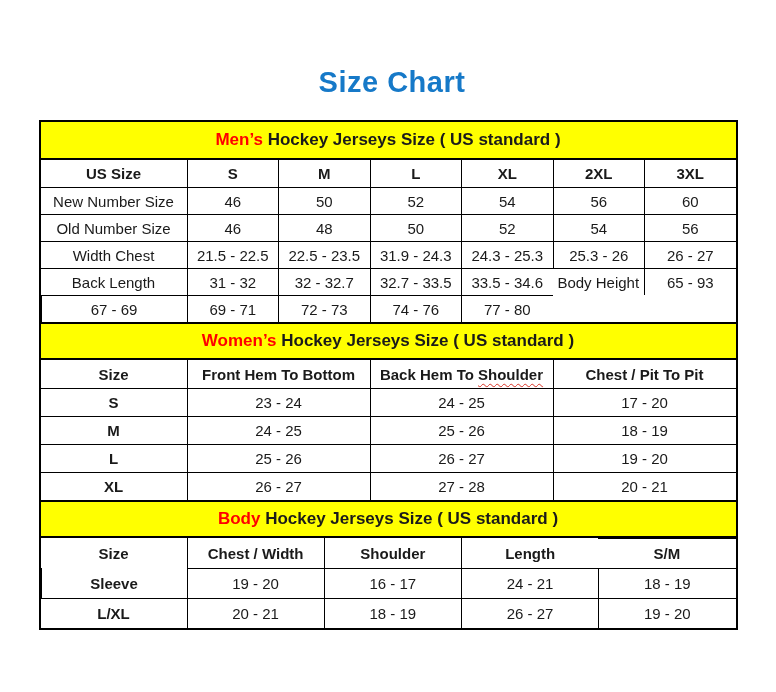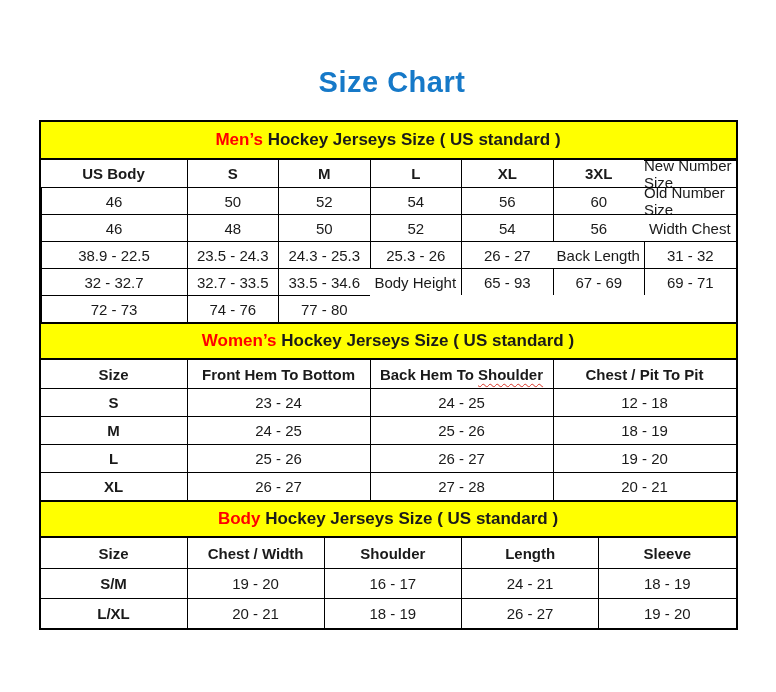--- a/index.html
+++ b/index.html
@@ -65,43 +65,45 @@
   }
 </style>
 </head>
 <body>
 
 <div class="page">
   <h1 class="title">Size Chart</h1>
   <div class="table-wrap" id="size-tables">
       <div class="section-banner"><span class="banner-highlight">Men’s</span><span class="banner-rest"> Hockey Jerseys Size ( US standard )</span></div>
       <div class="grid grid-mens">
-        <div class="cell header-cell col0"><span>US Body</span></div>
+        <div class="cell header-cell col0"><span>US Size</span></div>
         <div class="cell header-cell"><span>S</span></div>
         <div class="cell header-cell"><span>M</span></div>
         <div class="cell header-cell"><span>L</span></div>
         <div class="cell header-cell"><span>XL</span></div>
+        <div class="cell header-cell"><span>2XL</span></div>
         <div class="cell header-cell"><span>3XL</span></div>
         <div class="cell row-label col0">New Number Size</div>
         <div class="cell value">46</div>
         <div class="cell value">50</div>
         <div class="cell value">52</div>
         <div class="cell value">54</div>
         <div class="cell value">56</div>
         <div class="cell value">60</div>
         <div class="cell row-label col0">Old Number Size</div>
         <div class="cell value">46</div>
         <div class="cell value">48</div>
         <div class="cell value">50</div>
         <div class="cell value">52</div>
         <div class="cell value">54</div>
         <div class="cell value">56</div>
         <div class="cell row-label col0">Width Chest</div>
-        <div class="cell value">38.9 - 22.5</div>
-        <div class="cell value">23.5 - 24.3</div>
+        <div class="cell value">21.5 - 22.5</div>
+        <div class="cell value">22.5 - 23.5</div>
+        <div class="cell value">31.9 - 24.3</div>
         <div class="cell value">24.3 - 25.3</div>
         <div class="cell value">25.3 - 26</div>
         <div class="cell value">26 - 27</div>
         <div class="cell row-label col0">Back Length</div>
         <div class="cell value">31 - 32</div>
         <div class="cell value">32 - 32.7</div>
         <div class="cell value">32.7 - 33.5</div>
         <div class="cell value">33.5 - 34.6</div>
         <div class="cell row-label col0">Body Height</div>
         <div class="cell value">65 - 93</div>
@@ -113,42 +115,42 @@
       </div>
       <div class="section-banner"><span class="banner-highlight">Women’s</span><span class="banner-rest"> Hockey Jerseys Size ( US standard )</span></div>
       <div class="grid grid-womens">
         <div class="cell header-cell col0"><span>Size</span></div>
         <div class="cell header-cell"><span>Front Hem To Bottom</span></div>
         <div class="cell header-cell"><span>Back Hem To </span><span class="squiggle">Shoulder</span></div>
         <div class="cell header-cell"><span>Chest / Pit To Pit</span></div>
         <div class="cell row-label col0">S</div>
         <div class="cell value">23 - 24</div>
         <div class="cell value">24 - 25</div>
-        <div class="cell value">12 - 18</div>
+        <div class="cell value">17 - 20</div>
         <div class="cell row-label col0">M</div>
         <div class="cell value">24 - 25</div>
         <div class="cell value">25 - 26</div>
         <div class="cell value">18 - 19</div>
         <div class="cell row-label col0">L</div>
         <div class="cell value">25 - 26</div>
         <div class="cell value">26 - 27</div>
         <div class="cell value">19 - 20</div>
         <div class="cell row-label col0">XL</div>
         <div class="cell value">26 - 27</div>
         <div class="cell value">27 - 28</div>
         <div class="cell value">20 - 21</div>
       </div>
       <div class="section-banner"><span class="banner-highlight">Body</span><span class="banner-rest"> Hockey Jerseys Size ( US standard )</span></div>
       <div class="grid grid-youth">
         <div class="cell header-cell col0"><span>Size</span></div>
         <div class="cell header-cell"><span>Chest / Width</span></div>
         <div class="cell header-cell"><span>Shoulder</span></div>
         <div class="cell header-cell"><span>Length</span></div>
+        <div class="cell row-label col0">S/M</div>
         <div class="cell header-cell"><span>Sleeve</span></div>
-        <div class="cell row-label col0">S/M</div>
         <div class="cell value">19 - 20</div>
         <div class="cell value">16 - 17</div>
         <div class="cell value">24 - 21</div>
         <div class="cell value">18 - 19</div>
         <div class="cell row-label col0">L/XL</div>
         <div class="cell value">20 - 21</div>
         <div class="cell value">18 - 19</div>
         <div class="cell value">26 - 27</div>
         <div class="cell value">19 - 20</div>
       </div>

